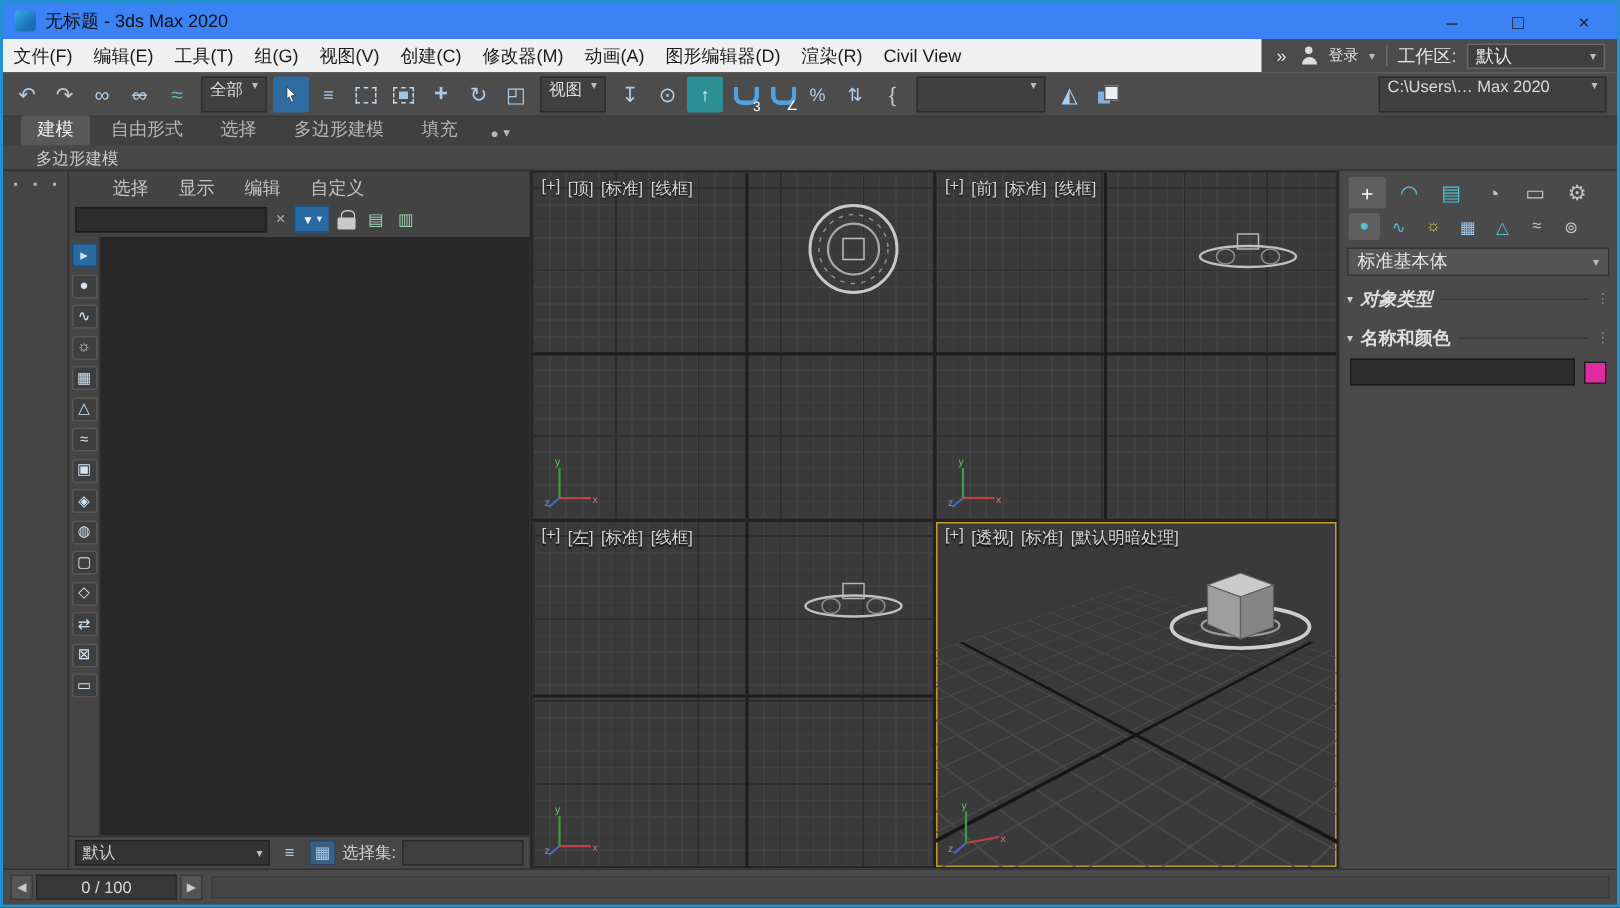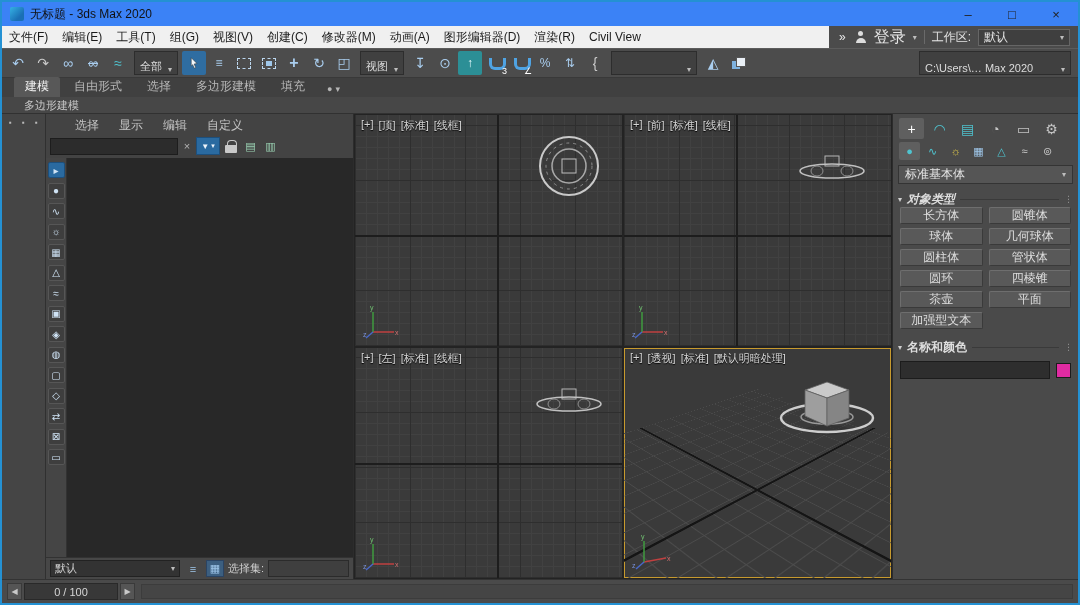--- a/index.html
+++ b/index.html
@@ -26,21 +26,21 @@
   .ws-dd{height:17px;min-width:92px;background:#3f3f3f;border:1px solid #666;display:flex;align-items:center;justify-content:space-between;padding:0 5px;gap:8px;}
 
   
   .toolbar{height:30px;background:#4c4c4c;border-top:1px solid #5c5c5c;border-bottom:1px solid #393939;display:flex;align-items:center;padding:0 4px;gap:1px;flex:none;}
   .tbtn{min-width:24px;height:24px;display:flex;align-items:center;justify-content:center;font-size:14px;color:#a9cdee;border-radius:2px;position:relative;}
   .tbtn.sm{font-size:12px;}
   .tbtn.pressed{background:#2f6da1;color:#f2f6fa;}
   .tbtn.teal{color:#4fc3cf;}
   .tbtn.tealbg{background:#2c8f96;color:#eafcff;}
   .tbtn.gray{color:#c9c9c9;}
-  .tdd{height:24px;background:#404040;border:1px solid #2d2d2d;color:#dcdcdc;font-size:11px;display:flex;align-items:flex-end;justify-content:space-between;padding:0 5px;gap:6px;margin:0 3px;white-space:nowrap;}
+  .tdd{height:24px;background:#404040;border:1px solid #2d2d2d;color:#dcdcdc;font-size:11px;display:flex;align-items:flex-start;justify-content:space-between;padding:0 5px;gap:6px;margin:0 3px;white-space:nowrap;}
   .marquee{width:14px;height:11px;border:1px dashed #bcd7ef;}
   .marquee-in{width:14px;height:11px;border:1px dashed #bcd7ef;display:flex;align-items:center;justify-content:center;}
   .marquee-in::after{content:"";width:6px;height:5px;background:#9fc7ea;}
   .magnet{position:relative;width:14px;height:13px;}
   .magnet::before{content:"";position:absolute;left:1px;top:1px;width:11px;height:9px;border:3px solid #4fa3e3;border-top:none;border-radius:0 0 6px 6px;}
   .snap-sub{position:absolute;right:0;bottom:-1px;font-size:9px;color:#ffffff;}
   .sq2{position:relative;width:13px;height:13px;}
   .sq2::before{content:"";position:absolute;left:0;top:4px;width:8px;height:8px;background:#7fb2df;}
   .sq2::after{content:"";position:absolute;left:4px;top:0;width:8px;height:8px;background:#e9eff5;border:1px solid #555;}
 
@@ -161,21 +161,21 @@
     <span class="menu-item">视图(V)</span>
     <span class="menu-item">创建(C)</span>
     <span class="menu-item">修改器(M)</span>
     <span class="menu-item">动画(A)</span>
     <span class="menu-item">图形编辑器(D)</span>
     <span class="menu-item">渲染(R)</span>
     <span class="menu-item">Civil View</span>
     <span class="menubar-right">
       <span class="overflow-chevron">»</span>
       <span class="user-icon"></span>
-      <span style="font-size:16px;">登录</span>
+      <span style="font-size:10px;">登录</span>
       <span class="caret">▾</span>
       <span class="vdiv"></span>
       <span style="font-size:12px;">工作区:</span>
       <span class="ws-dd">
         <span>默认</span>
         <span class="caret">▾</span>
       </span>
     </span>
   </div>
 
@@ -437,33 +437,20 @@
       <div class="cp-dd">
         <span>标准基本体</span>
         <span class="caret">▾</span>
       </div>
       <div class="roll-head">
         <span class="roll-tri">▾</span>
         <span style="font-weight:bold;font-style:italic;">对象类型</span>
         <span class="roll-line"></span>
         <span class="roll-grip">⋮</span>
       </div>
-      <div class="btn-grid">
-        <span class="obj-btn">长方体</span>
-        <span class="obj-btn">圆锥体</span>
-        <span class="obj-btn">球体</span>
-        <span class="obj-btn">几何球体</span>
-        <span class="obj-btn">圆柱体</span>
-        <span class="obj-btn">管状体</span>
-        <span class="obj-btn">圆环</span>
-        <span class="obj-btn">四棱锥</span>
-        <span class="obj-btn">茶壶</span>
-        <span class="obj-btn">平面</span>
-        <span class="obj-btn">加强型文本</span>
-      </div>
       <div class="roll-head" style="margin-top:10px;">
         <span class="roll-tri">▾</span>
         <span style="font-weight:bold;">名称和颜色</span>
         <span class="roll-line"></span>
         <span class="roll-grip">⋮</span>
       </div>
       <div class="name-row">
         <input class="name-input" value="" style="">
         <span class="color-swatch" style="background:#e02ba2"></span>
       </div>

